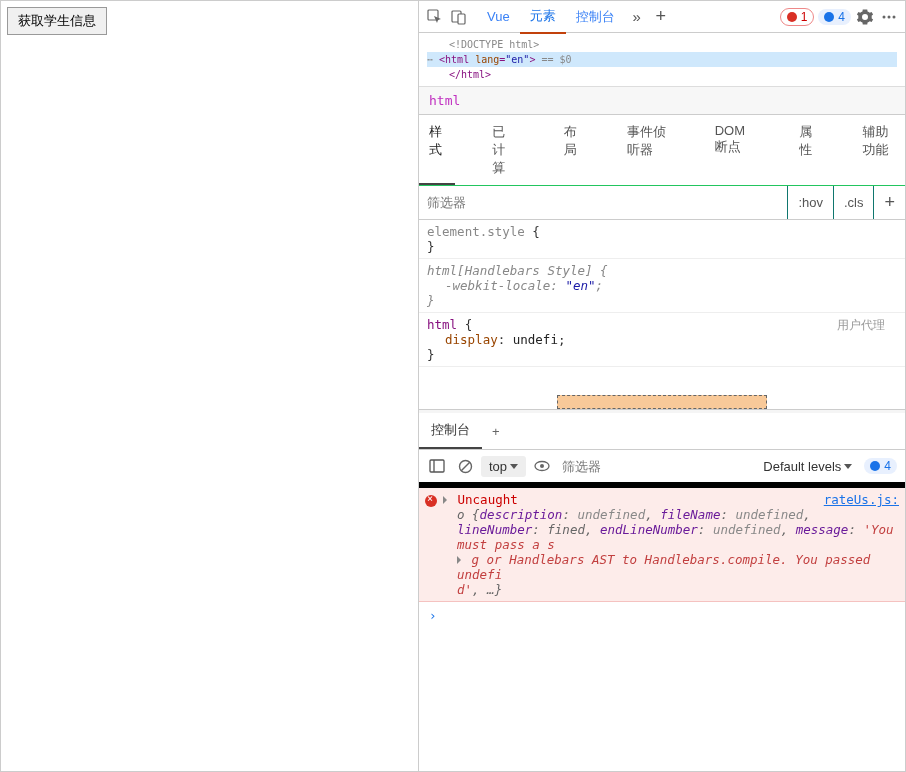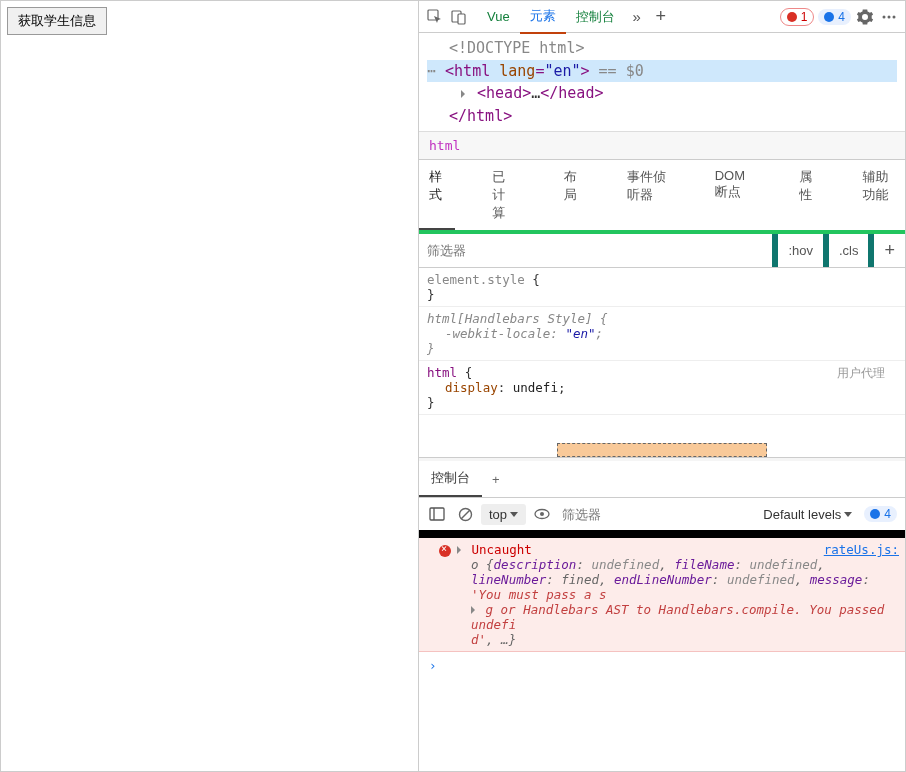--- a/index.html
+++ b/index.html
@@ -3,63 +3,63 @@
 <meta charset="utf-8">
 <style>
 * { box-sizing: border-box; margin: 0; padding: 0; }
 body { font-family: Arial, sans-serif; font-size: 13px; color: #333; background: #fff; width: 906px; height: 772px; border: 1px solid #ccc; display: flex; }
 .page-left { width: 417px; padding: 6px; }
 .page-btn { padding: 4px 10px; border: 1px solid #999; background: #f0f0f0; font-size: 13px; cursor: pointer; }
 .devtools { flex: 1; border-left: 1px solid #ccc; display: flex; flex-direction: column; overflow: hidden; }
 .dt-toolbar { display: flex; align-items: center; border-bottom: 1px solid #ccc; height: 32px; padding: 0 4px; }
 .dt-icon { width: 24px; height: 24px; display: flex; align-items: center; justify-content: center; cursor: pointer; color: #555; }
 .dt-tabs { display: flex; align-items: center; margin-left: 6px; }
-.dt-tab { padding: 7px 10px; cursor: pointer; color: #15803d; }
+.dt-tab { padding: 7px 10px; cursor: pointer; color: #3b82f6; }
 .dt-tab.active { color: #1a73e8; border-bottom: 2px solid #c2410c; }
 .dt-spacer { flex: 1; }
 .badge { display: inline-flex; align-items: center; padding: 1px 6px; border-radius: 9px; font-size: 12px; margin: 0 2px; cursor: pointer; }
 .badge.err { background: #fff; border: 1px solid #e88; color: #c00; }
 .badge.err::before { content: ""; width: 10px; height: 10px; background: #d93025; border-radius: 50%; margin-right: 4px; }
 .badge.info { background: #e8f0fe; color: #1a73e8; }
 .badge.info::before { content: ""; width: 10px; height: 10px; background: #1a73e8; border-radius: 50%; margin-right: 4px; }
-.dom-tree { padding: 4px 8px; font-family: Consolas, monospace; font-size: 15px; line-height: 1.5; overflow: auto; }
+.dom-tree { padding: 4px 8px; font-family: Consolas, monospace; font-size: 10px; line-height: 1.5; overflow: auto; }
 .dom-line { white-space: nowrap; }
 .tag { color: #881280; }
 .attrn { color: #994500; }
 .attrv { color: #1a1aa6; }
 .text-gray { color: #888; }
 .dom-selected { background: #cfe8fc; }
 .caret { display: inline-block; width: 0; height: 0; border-left: 4px solid #888; border-top: 4px solid transparent; border-bottom: 4px solid transparent; margin-right: 3px; cursor: pointer; }
 .breadcrumb { border-top: 1px solid #ddd; border-bottom: 1px solid #ccc; padding: 6px 10px; background:#f7f7f7; color: #c030c0; font-family: Consolas, monospace; font-size: 13px; }
-.style-tabs { display: flex; border-bottom: 4px solid #22c55e; gap: 27px; }
+.style-tabs { display: flex; border-bottom: 1px solid #22c55e; gap: 27px; }
 .style-tab { padding: 8px 10px; cursor: pointer; color: #555; font-size: 13px; }
 .style-tab.active { color: #222; border-bottom: 2px solid #444; }
 .filter-row { display: flex; border-bottom: 1px solid #ccc; }
 .filter-input { flex: 1; border: none; padding: 6px 8px; outline: none; font-size: 13px; }
-.filter-btn { padding: 6px 10px; border-left: 6px solid #0f766e; cursor: pointer; color: #555; font-size: 13px; display:flex; align-items:center; }
+.filter-btn { padding: 6px 10px; border-left: 1px solid #0f766e; cursor: pointer; color: #555; font-size: 13px; display:flex; align-items:center; }
 .styles-body { background: #fff; font-family: Consolas, monospace; font-size: 12.5px; }
 .rule { border-bottom: 1px solid #eee; padding: 4px 8px; position: relative; }
 .rule.dimmed { color: #888; font-style: italic; }
 .sel { color: #881280; }
 .sel-dim { color: #888; }
 .prop { color: #994500; }
 .val { color: #222; }
 .val-str { color: #1a1aa6; }
 .ua-label { position: absolute; right: 20px; top: 4px; color: #999; font-size: 12px; }
 .highlight-bar { height: 14px; background: #f8c999; border: 1px dashed #666; margin: 0 auto; width: 210px; }
 .divider { height: 4px; border-top: 1px solid #ccc; background: #f5f5f5; }
 .console-tabs { display: flex; align-items: center; border-bottom: 1px solid #ccc; }
 .console-tab { padding: 8px 12px; cursor:pointer; border-bottom: 2px solid #444; }
 .console-plus { padding: 8px 10px; cursor:pointer; color:#666; }
-.console-toolbar { display: flex; align-items: center; padding: 4px 6px; border-bottom: 7px solid #000000; gap: 4px; }
+.console-toolbar { display: flex; align-items: center; padding: 4px 6px; border-bottom: 3px solid #000000; gap: 4px; }
 .ctx-select { display:flex; align-items:center; background:#eee; padding: 3px 8px; border-radius: 3px; cursor:pointer; font-size:13px; }
 .console-filter { flex: 1; border: none; padding: 4px; font-size: 13px; outline: none; }
 .levels { display:flex; align-items:center; cursor:pointer; color:#333; font-size:13px; }
 .console-body { font-family: Consolas, monospace; font-size: 12.5px; }
-.err-row { background: #fdecea; border-top:1px solid #000000; border-bottom:1px solid #f5c2c0; padding: 4px 20px; display:flex; position:relative; }
+.err-row { background: #fdecea; border-top:3px solid #000000; border-bottom:1px solid #f5c2c0; padding: 4px 6px; display:flex; position:relative; }
 .err-icon { width:12px; height:12px; background:#d93025; border-radius:50%; margin: 3px 6px 0 0; flex-shrink:0; position:relative; }
 .err-icon::after { content:"×"; color:#fff; font-size:10px; position:absolute; left:2px; top:-2px; }
 .err-content { flex:1; color:#333; }
 .err-link { position:absolute; right:6px; top:4px; color:#1a73e8; text-decoration: underline; cursor:pointer; }
 .err-main { color:#c00; }
 .err-obj { color:#666; font-style: italic; margin-left: 14px; }
 .tok-key { color:#6a1b9a; }
 .tok-undef { color:#888; }
 .tok-str { color:#c23f3f; }
 .prompt-row { padding: 6px 10px; color:#1a73e8; }
@@ -114,24 +114,20 @@
         </svg>
     </div>
   </div>
 
   <div class="dom-tree">
     <div class="dom-line pad22 text-gray">&lt;!DOCTYPE html&gt;</div>
     <div class="dom-line dom-selected" style="padding-left:0;">
       <span style="color:#888;">⋯ </span>
       <span class="tag">&lt;html </span><span class="attrn">lang</span><span class="tag">=</span><span class="attrv">"en"</span><span class="tag">&gt;</span>
       <span class="text-gray"> == $0</span>
-    </div>
-    <div class="dom-line pad34">
-      <span class="caret"></span>
-      <span class="tag">&lt;head&gt;</span><span>…</span><span class="tag">&lt;/head&gt;</span>
     </div>
     <div class="dom-line pad22 tag">&lt;/html&gt;</div>
   </div>
 
   <div class="breadcrumb">html</div>
 
   <div class="style-tabs">
     <div class="style-tab active">样式</div>
     <div class="style-tab">已计算</div>
     <div class="style-tab">布局</div>

